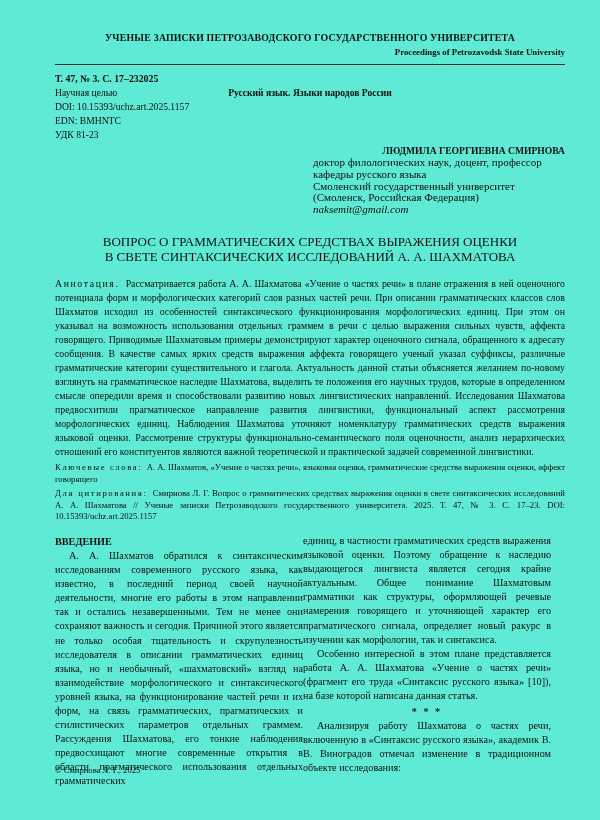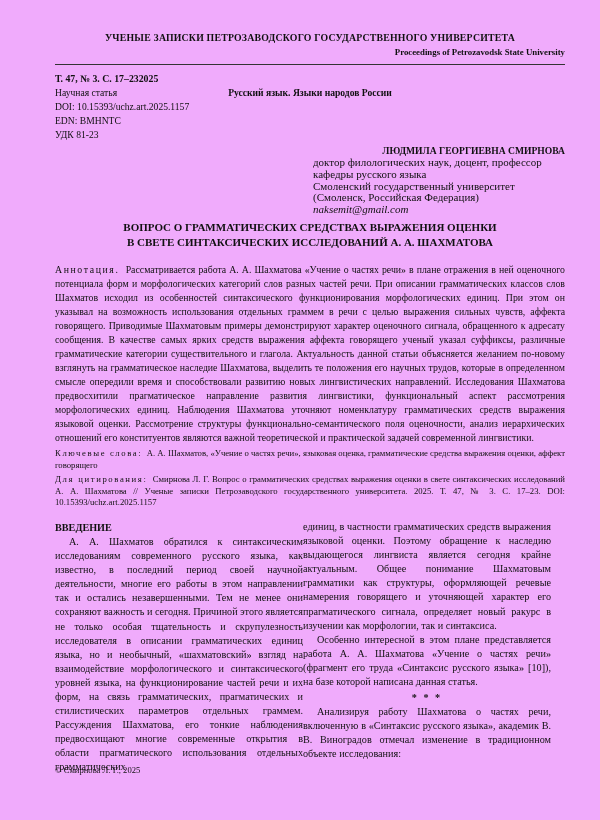--- a/index.html
+++ b/index.html
@@ -6,21 +6,21 @@
   html, body { background: #ffffff; }
   body {
     width: 600px; height: 820px;
     font-family: "Liberation Serif", "DejaVu Serif", serif;
     color: #111;
     position: relative;
   }
   .page {
     position: absolute; inset: 0;
     padding: 32px 35px 0 55px;
-    background: #f0abfc;
+    background: #5eead4;
   }
   
   .journal-head { text-align: center; }
   .journal-title-ru { font-size: 9.8px; font-weight: bold; letter-spacing: .2px; line-height: 12px; }
   .journal-title-en { font-size: 8.8px; font-weight: bold; line-height: 12px; margin-top: 2px; text-align: right; }
   .head-rule { border: none; border-top: 1.2px solid #333; margin-top: 6px; }
 
   
   .meta-row1 { display: flex; justify-content: flex-start; margin-top: 7px;
                font-weight: bold; font-size: 9.8px; line-height: 13px; }
@@ -28,22 +28,22 @@
   .rubric { position: absolute; left: 0; right: 0; text-align: center; font-weight: bold; }
   .meta-line { font-size: 9.6px; line-height: 14px; }
 
   
   .author-block { margin-top: 3px; margin-left: 258px; width: 252px; }
   .author-name { font-weight: bold; font-size: 9.6px; text-align: right; line-height: 12px; }
   .author-detail { font-size: 11px; line-height: 11.8px; text-align: left; }
   .author-email { font-style: italic; }
 
   
-  .article-title { text-align: center; font-weight: bold; font-size: 11px;
-                   line-height: 15px; margin-top: 4px; }
+  .article-title { text-align: center; font-weight: normal; font-size: 13px;
+                   line-height: 15px; margin-top: 18px; }
 
   
   .abstract { margin-top: 13px; font-size: 9.8px; line-height: 14px; text-align: justify; }
   .spaced-label { letter-spacing: 1.6px; }
   .small-block { margin-top: 3px; font-size: 8.7px; line-height: 11.6px; text-align: justify; }
 
   
   .columns { display: flex; margin-top: 11px; }
   .col { width: 248px; font-size: 10.2px; line-height: 14.1px; text-align: justify; }
   .intro-heading { font-weight: bold; font-size: 10.2px; line-height: 15px; }
@@ -64,21 +64,21 @@
     <div class="journal-title-en">Proceedings of Petrozavodsk State University</div>
   </div>
   <hr class="head-rule">
 
   <div class="meta-row1">
     <span>Т. 47, № 3. С. 17–23</span>
     <span>2025</span>
   </div>
 
   <div class="meta-row2">
-    <span>Научная статья</span>
+    <span>Научная целью</span>
     <span class="rubric">Русский язык. Языки народов России</span>
   </div>
 
   <div class="meta-line">DOI: 10.15393/uchz.art.2025.1157</div>
   <div class="meta-line">EDN: BMHNTC</div>
   <div class="meta-line">УДК 81-23</div>
 
   <div class="author-block">
     <div class="author-name">ЛЮДМИЛА ГЕОРГИЕВНА СМИРНОВА</div>
     <div class="author-detail">доктор филологических наук, доцент, профессор кафедры русского языка</div>

